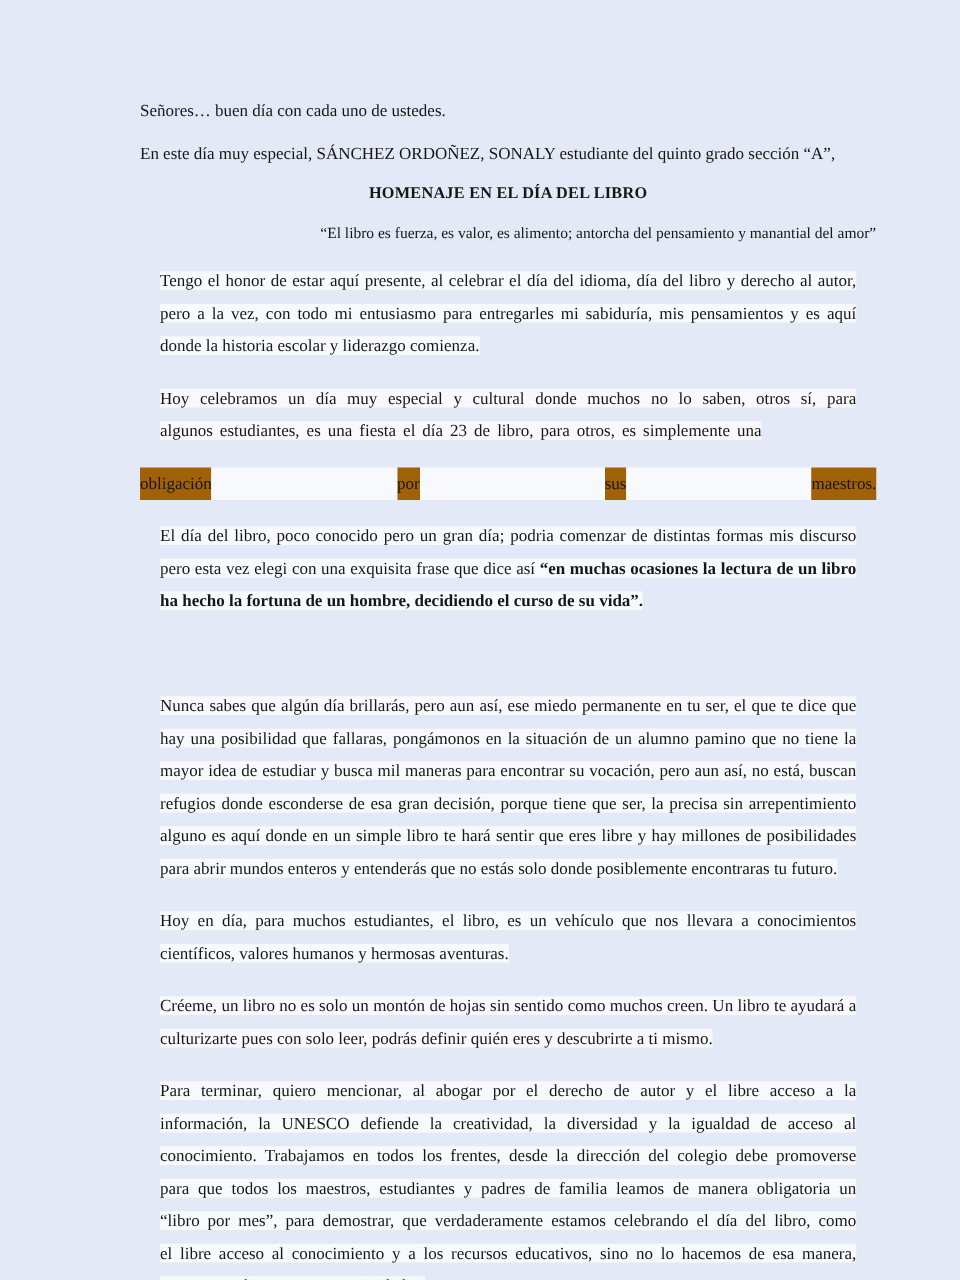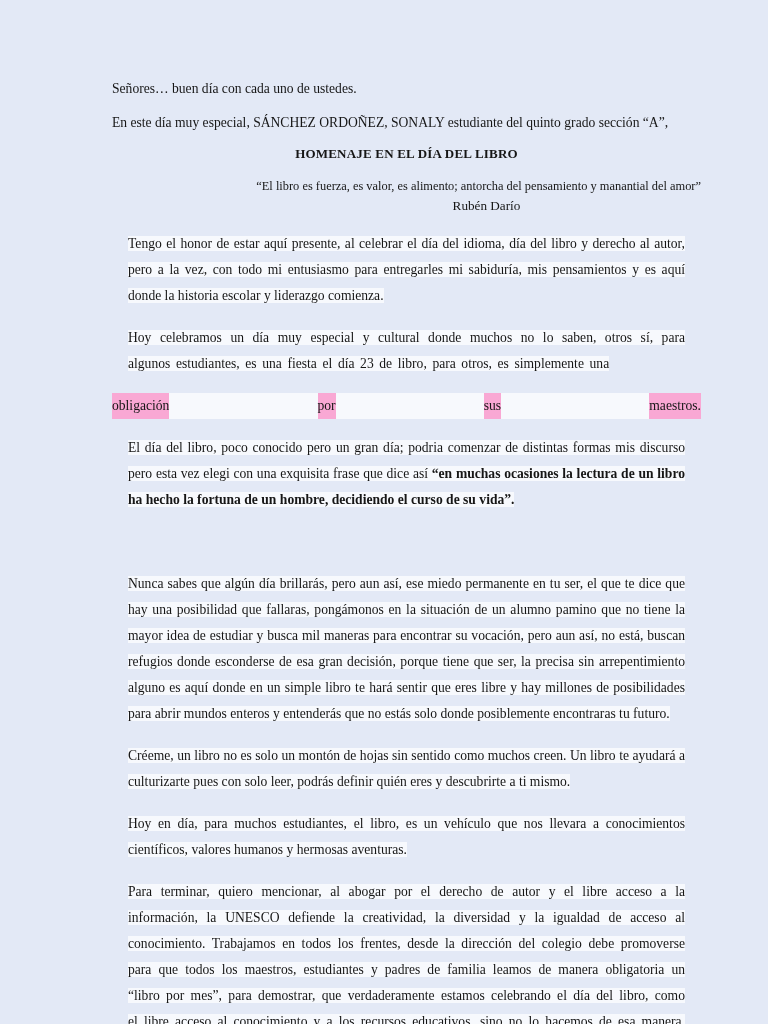--- a/index.html
+++ b/index.html
@@ -71,21 +71,21 @@
   }
   b, .bold { font-weight: bold; }
   
   .stretched {
     display: flex;
     justify-content: space-between;
     font-size: 13.6px;
     line-height: 26px;
   }
   .stretched > span {
-    background: #f9a8d4;
+    background: #a16207;
   }
   .stretched .filler {
     flex: 1 1 auto;
     background: #f7f9fd;
   }
   .loose-words {
     word-spacing: 2.2px;
   }
 </style>
 </head>
@@ -104,21 +104,20 @@
       <span>En este día muy especial, SÁNCHEZ ORDOÑEZ, SONALY estudiante del quinto grado sección “A”,</span><br>
     </p>
 
     <div class="spacer-sm"></div>
 
     <h1 class="title">HOMENAJE EN EL DÍA DEL LIBRO</h1>
 
     <div class="spacer-sm"></div>
 
     <p class="quote-line">“El libro es fuerza, es valor, es alimento; antorcha del pensamiento y manantial del amor”</p>
-    <p class="quote-author">Rubén Darío</p>
 
     <p class="para">
       <span class="hl">Tengo el honor de estar aquí presente, al celebrar el día del idioma, día del libro y derecho al autor, pero a la vez, con todo mi entusiasmo para entregarles mi sabiduría, mis pensamientos y es aquí donde la historia escolar y liderazgo comienza.</span>
     </p>
 
     <p class="para">
       <span class="hl loose-words">Hoy celebramos un día muy especial y cultural donde muchos no lo saben, otros sí, para algunos estudiantes,  es  una fiesta el día 23 de libro, para otros, es simplemente una</span>
     </p>
     <div class="stretched">
       <span>obligación</span>
@@ -134,25 +133,25 @@
       <span class="hl">El día del libro, poco conocido pero un gran día; podria comenzar de distintas formas mis discurso pero esta vez elegi con una exquisita frase que dice así </span><span class="hl bold">“en muchas ocasiones la lectura de un libro ha hecho la fortuna de un hombre, decidiendo el curso de su vida”.</span>
     </p>
 
     <div class="spacer-lg"></div>
 
     <p class="para">
       <span class="hl">Nunca sabes que algún día brillarás, pero aun así, ese miedo permanente en tu ser, el que te dice que hay una posibilidad que fallaras, pongámonos en la situación de un alumno pamino que no tiene la mayor idea de estudiar y busca mil maneras para encontrar su vocación, pero aun así, no está, buscan refugios donde esconderse de esa gran decisión, porque tiene que ser, la precisa sin arrepentimiento alguno es aquí donde en un simple libro te hará sentir que eres libre y hay millones de posibilidades para abrir mundos enteros y entenderás que no estás solo donde posiblemente encontraras tu futuro.</span>
     </p>
 
     <p class="para">
-      <span class="hl">Créeme, un libro no es solo un montón de hojas sin sentido como muchos creen. Un libro te ayudará a culturizarte pues con solo leer, podrás definir quién eres y descubrirte a ti mismo.</span>
+      <span class="hl">Hoy en día, para muchos estudiantes, el libro, es un vehículo que nos llevara a conocimientos científicos, valores humanos y hermosas aventuras.</span>
     </p>
 
     <p class="para">
-      <span class="hl">Hoy en día, para muchos estudiantes, el libro, es un vehículo que nos llevara a conocimientos científicos, valores humanos y hermosas aventuras.</span>
+      <span class="hl">Créeme, un libro no es solo un montón de hojas sin sentido como muchos creen. Un libro te ayudará a culturizarte pues con solo leer, podrás definir quién eres y descubrirte a ti mismo.</span>
     </p>
 
     <p class="para">
       <span class="hl loose-words">Para terminar, quiero mencionar, al abogar por el derecho de autor y el libre acceso a la información, la UNESCO defiende la creatividad, la diversidad y la igualdad de acceso al conocimiento. Trabajamos en todos los frentes, desde la dirección del colegio debe promoverse para que todos los maestros, estudiantes y padres de familia leamos de manera obligatoria un “libro por mes”, para demostrar, que verdaderamente estamos celebrando el día del libro, como el libre acceso al conocimiento y a los recursos educativos, sino no lo hacemos de esa manera, en vano realizamos estas actividades.</span>
     </p>
 
     <p class="para">
       <span class="hl bold">“Los maestros, estudiantes que andan en todo momento con un libro, es eminente en cultura”.</span>
     </p>
 

